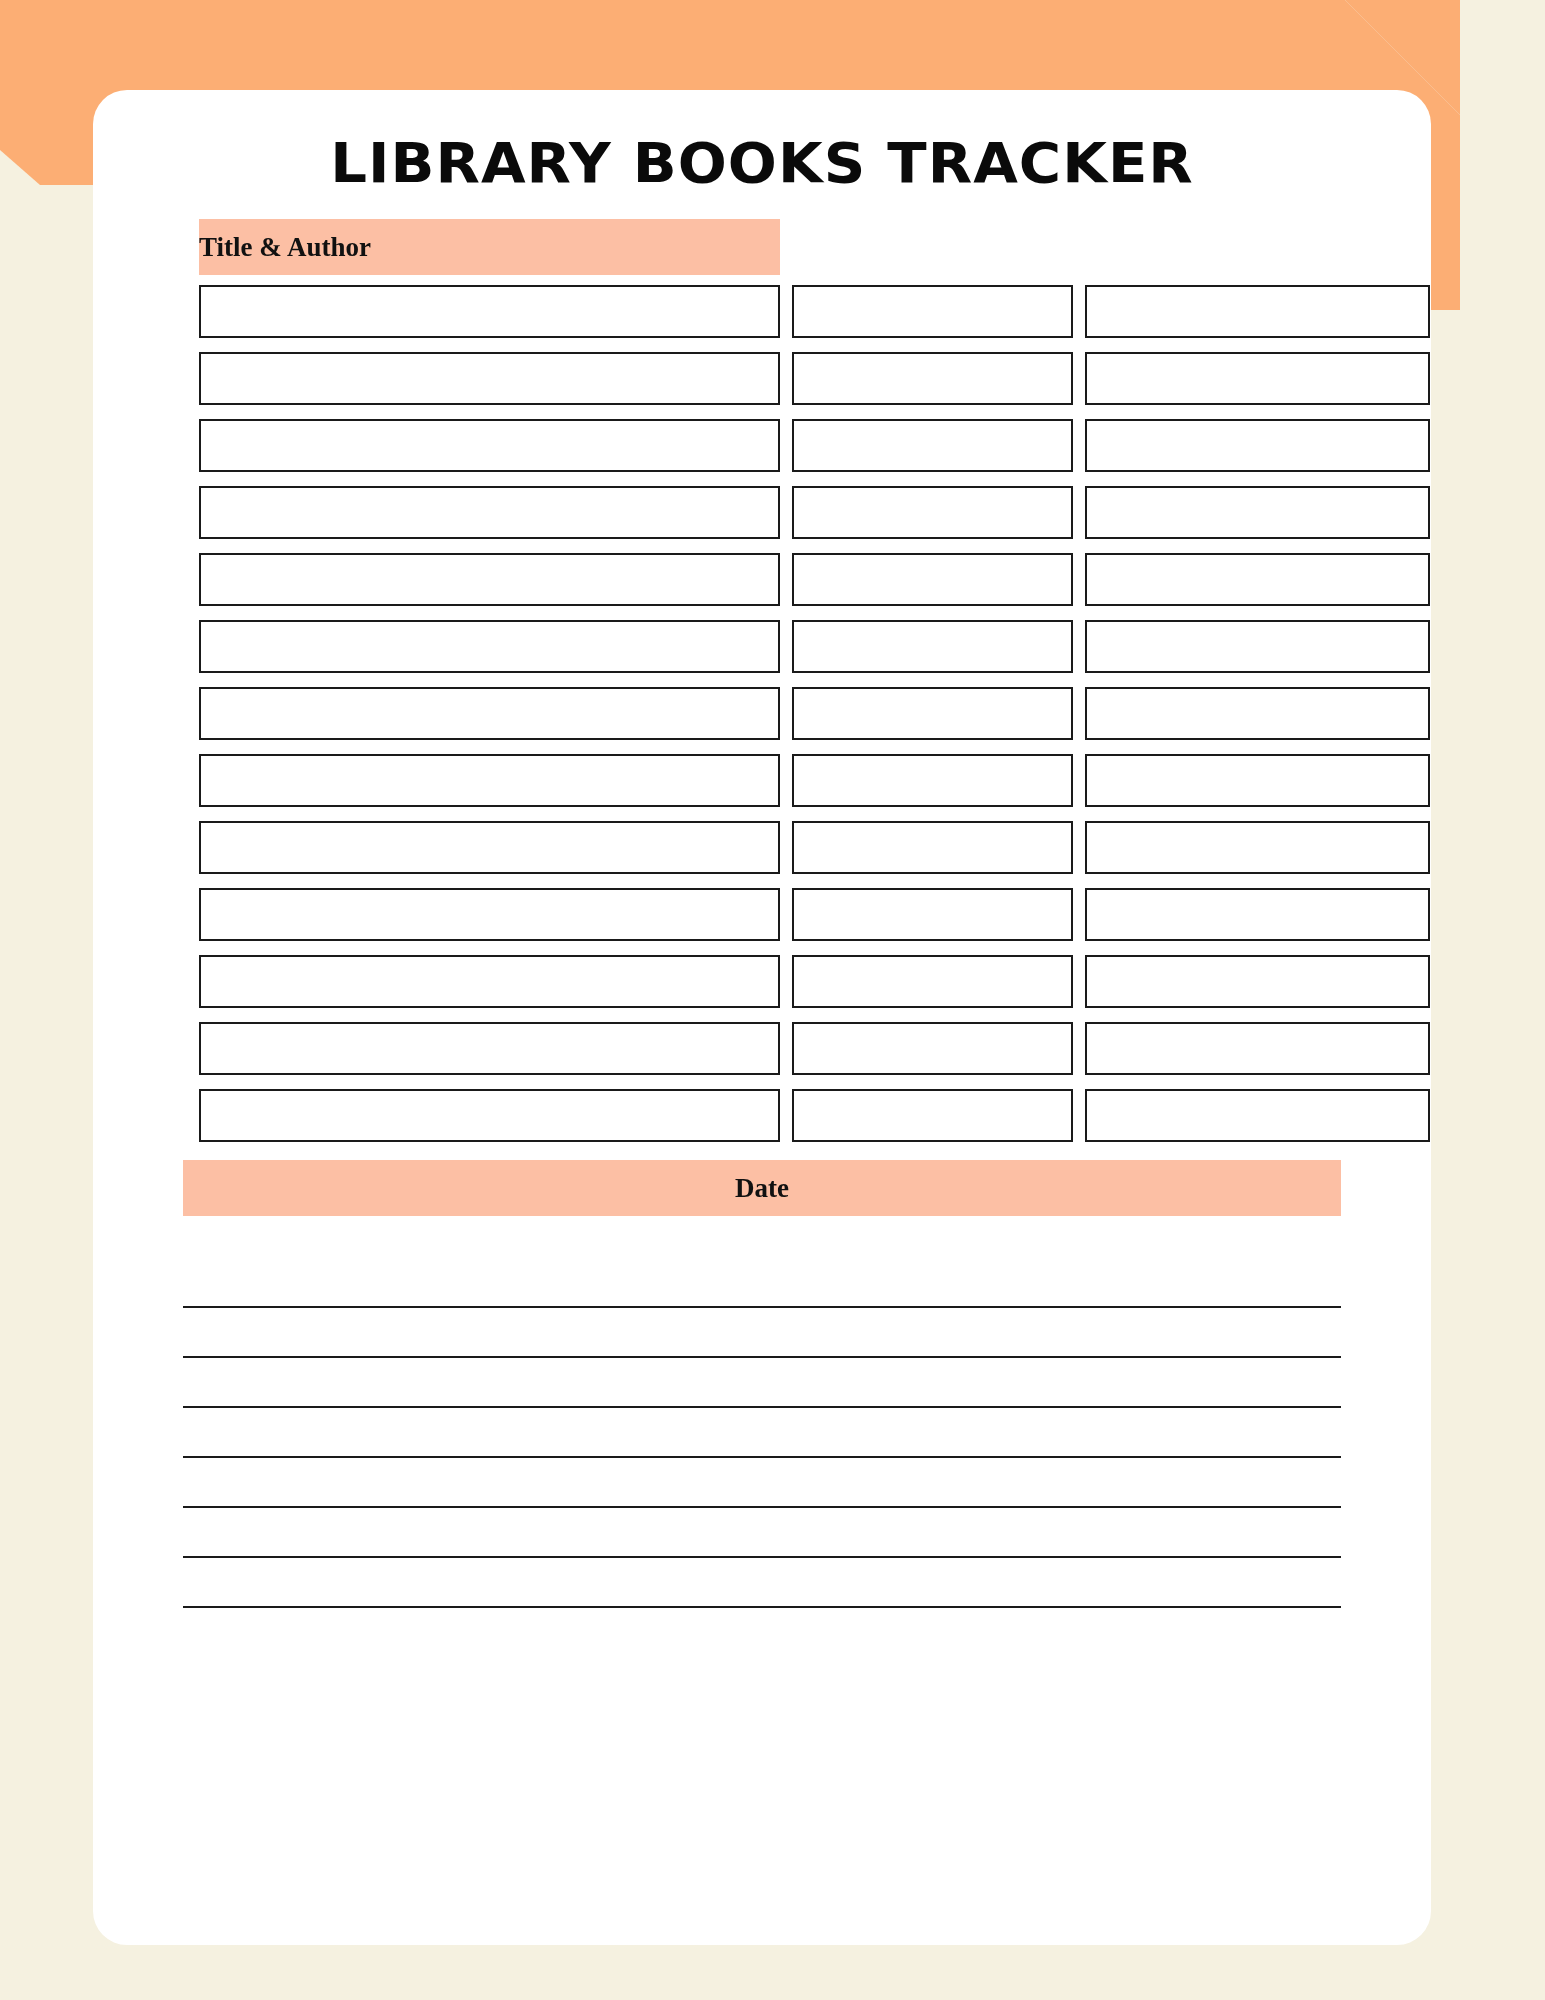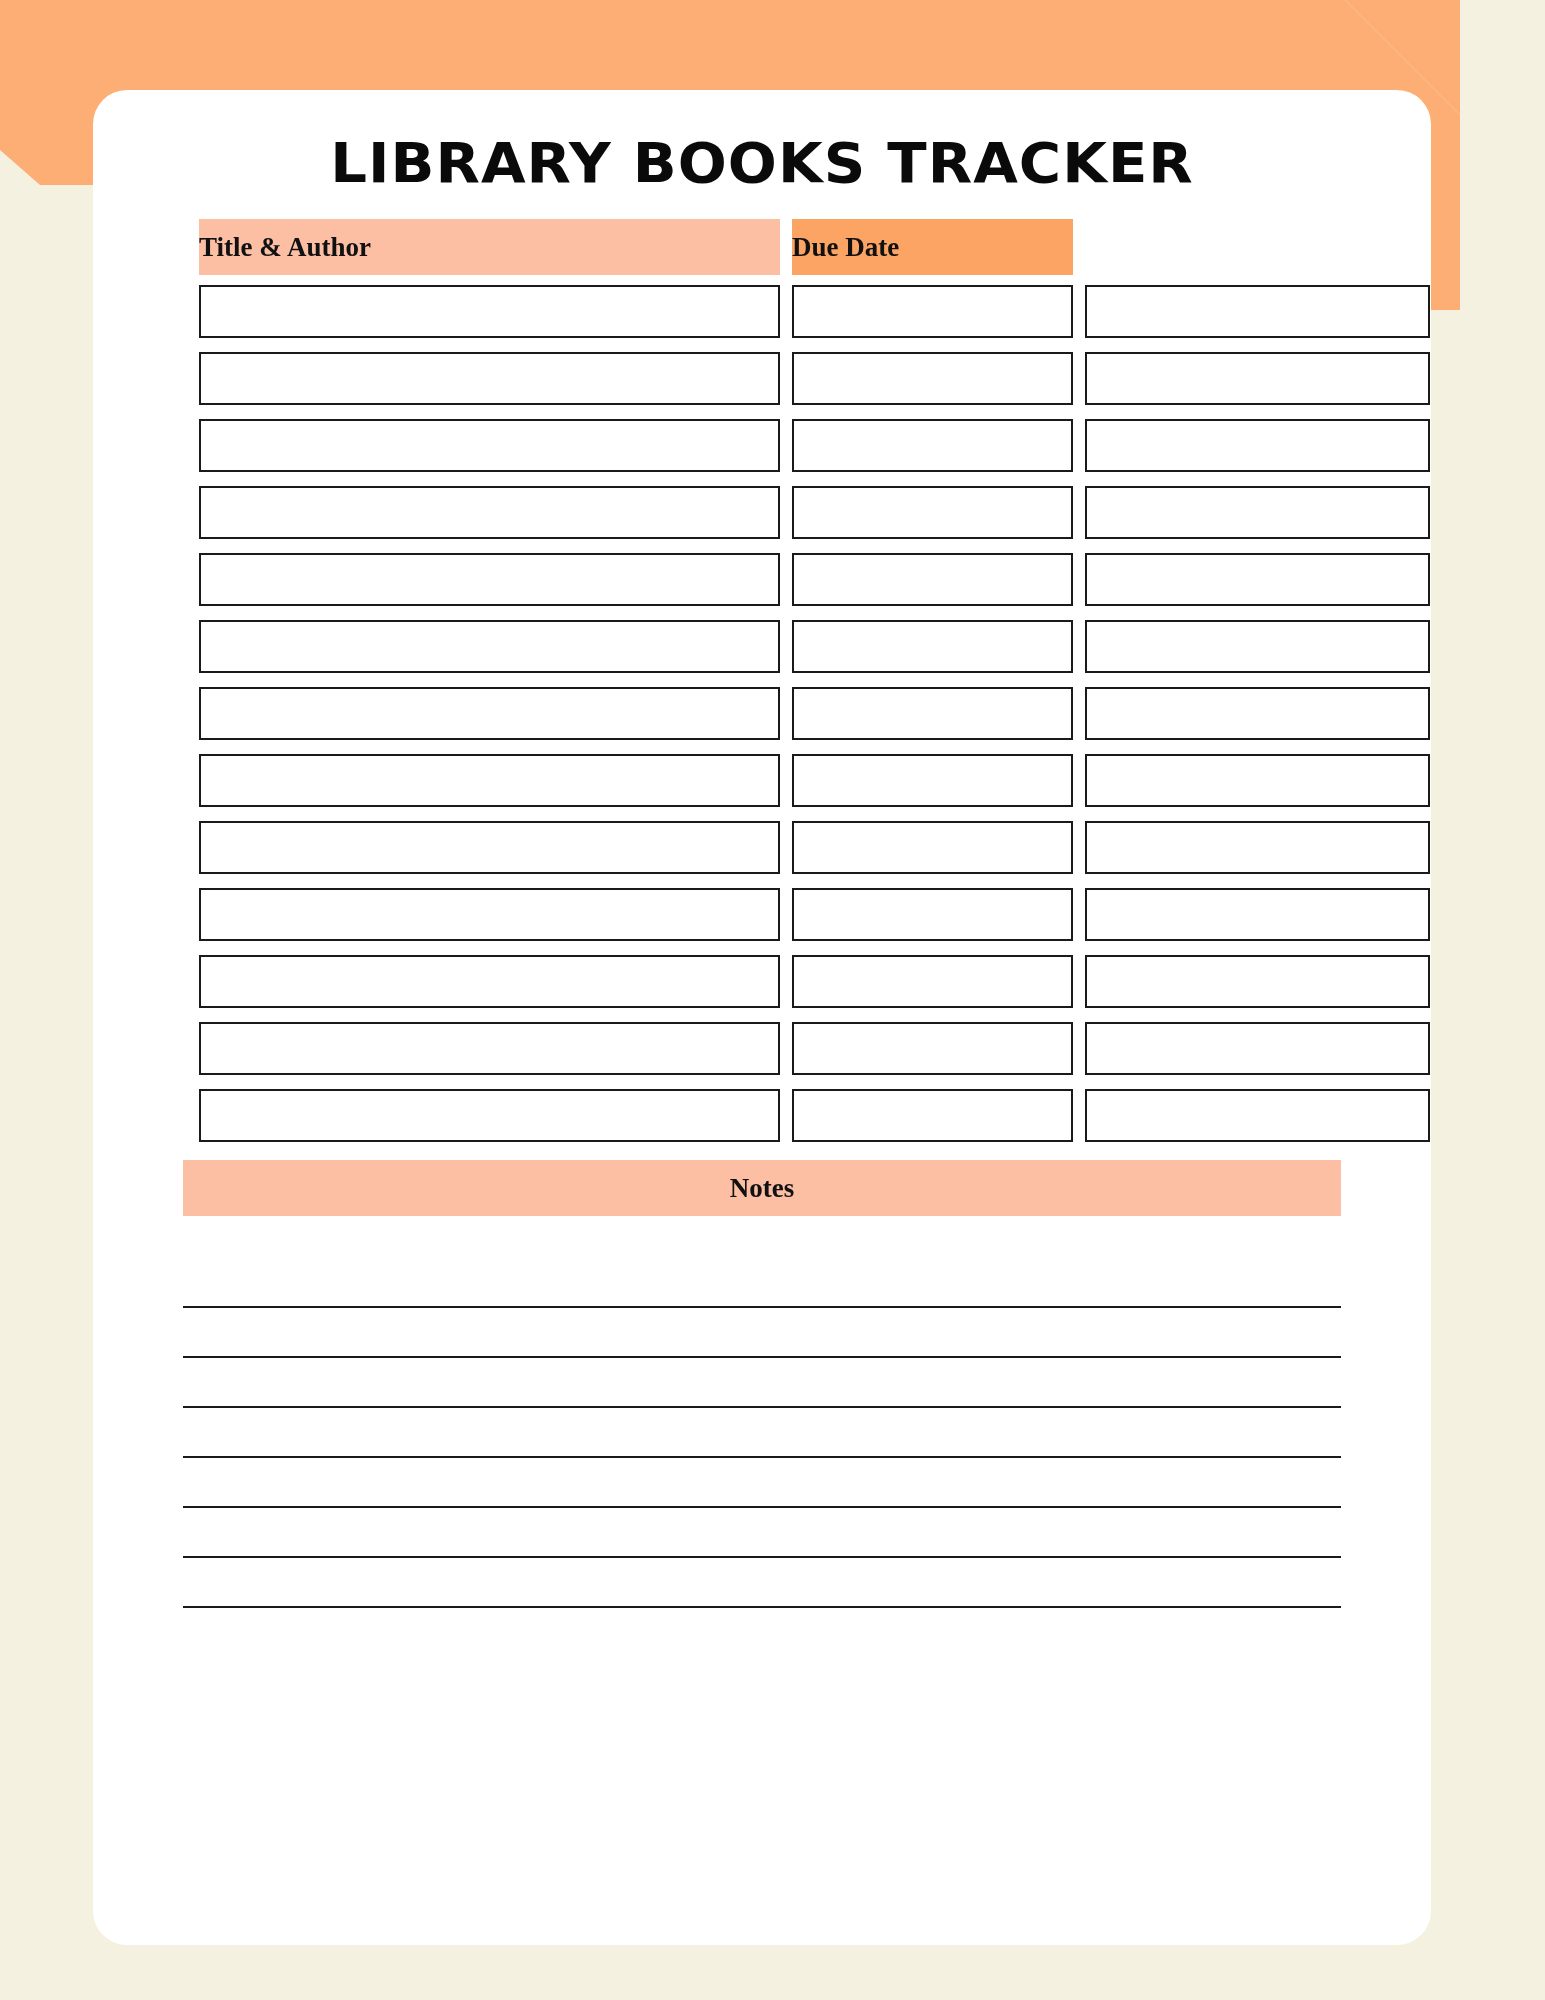--- a/index.html
+++ b/index.html
@@ -123,21 +123,20 @@
 </div>
 
 <div class="sheet">
 
   <h1 class="title">LIBRARY BOOKS TRACKER</h1>
 
   <div class="table-wrap">
 
     <div class="header-row">
       <div class="header-cell h-title">Title &amp; Author</div>
-      <div class="header-cell h-due">Due Date</div>
     </div>
 
     <div class="rows">
       <div class="row">
         <div class="cell c-title"></div>
         <div class="cell c-due"></div>
         <div class="cell c-ret"></div>
       </div>
       <div class="row">
         <div class="cell c-title"></div>
@@ -196,21 +195,21 @@
       </div>
       <div class="row">
         <div class="cell c-title"></div>
         <div class="cell c-due"></div>
         <div class="cell c-ret"></div>
       </div>
     </div>
 
   </div>
 
-  <div class="notes-header">Notes</div>
+  <div class="notes-header">Date</div>
 
   <div class="notes-lines">
     <div class="note-line"></div>
     <div class="note-line"></div>
     <div class="note-line"></div>
     <div class="note-line"></div>
     <div class="note-line"></div>
     <div class="note-line"></div>
     <div class="note-line"></div>
   </div>

